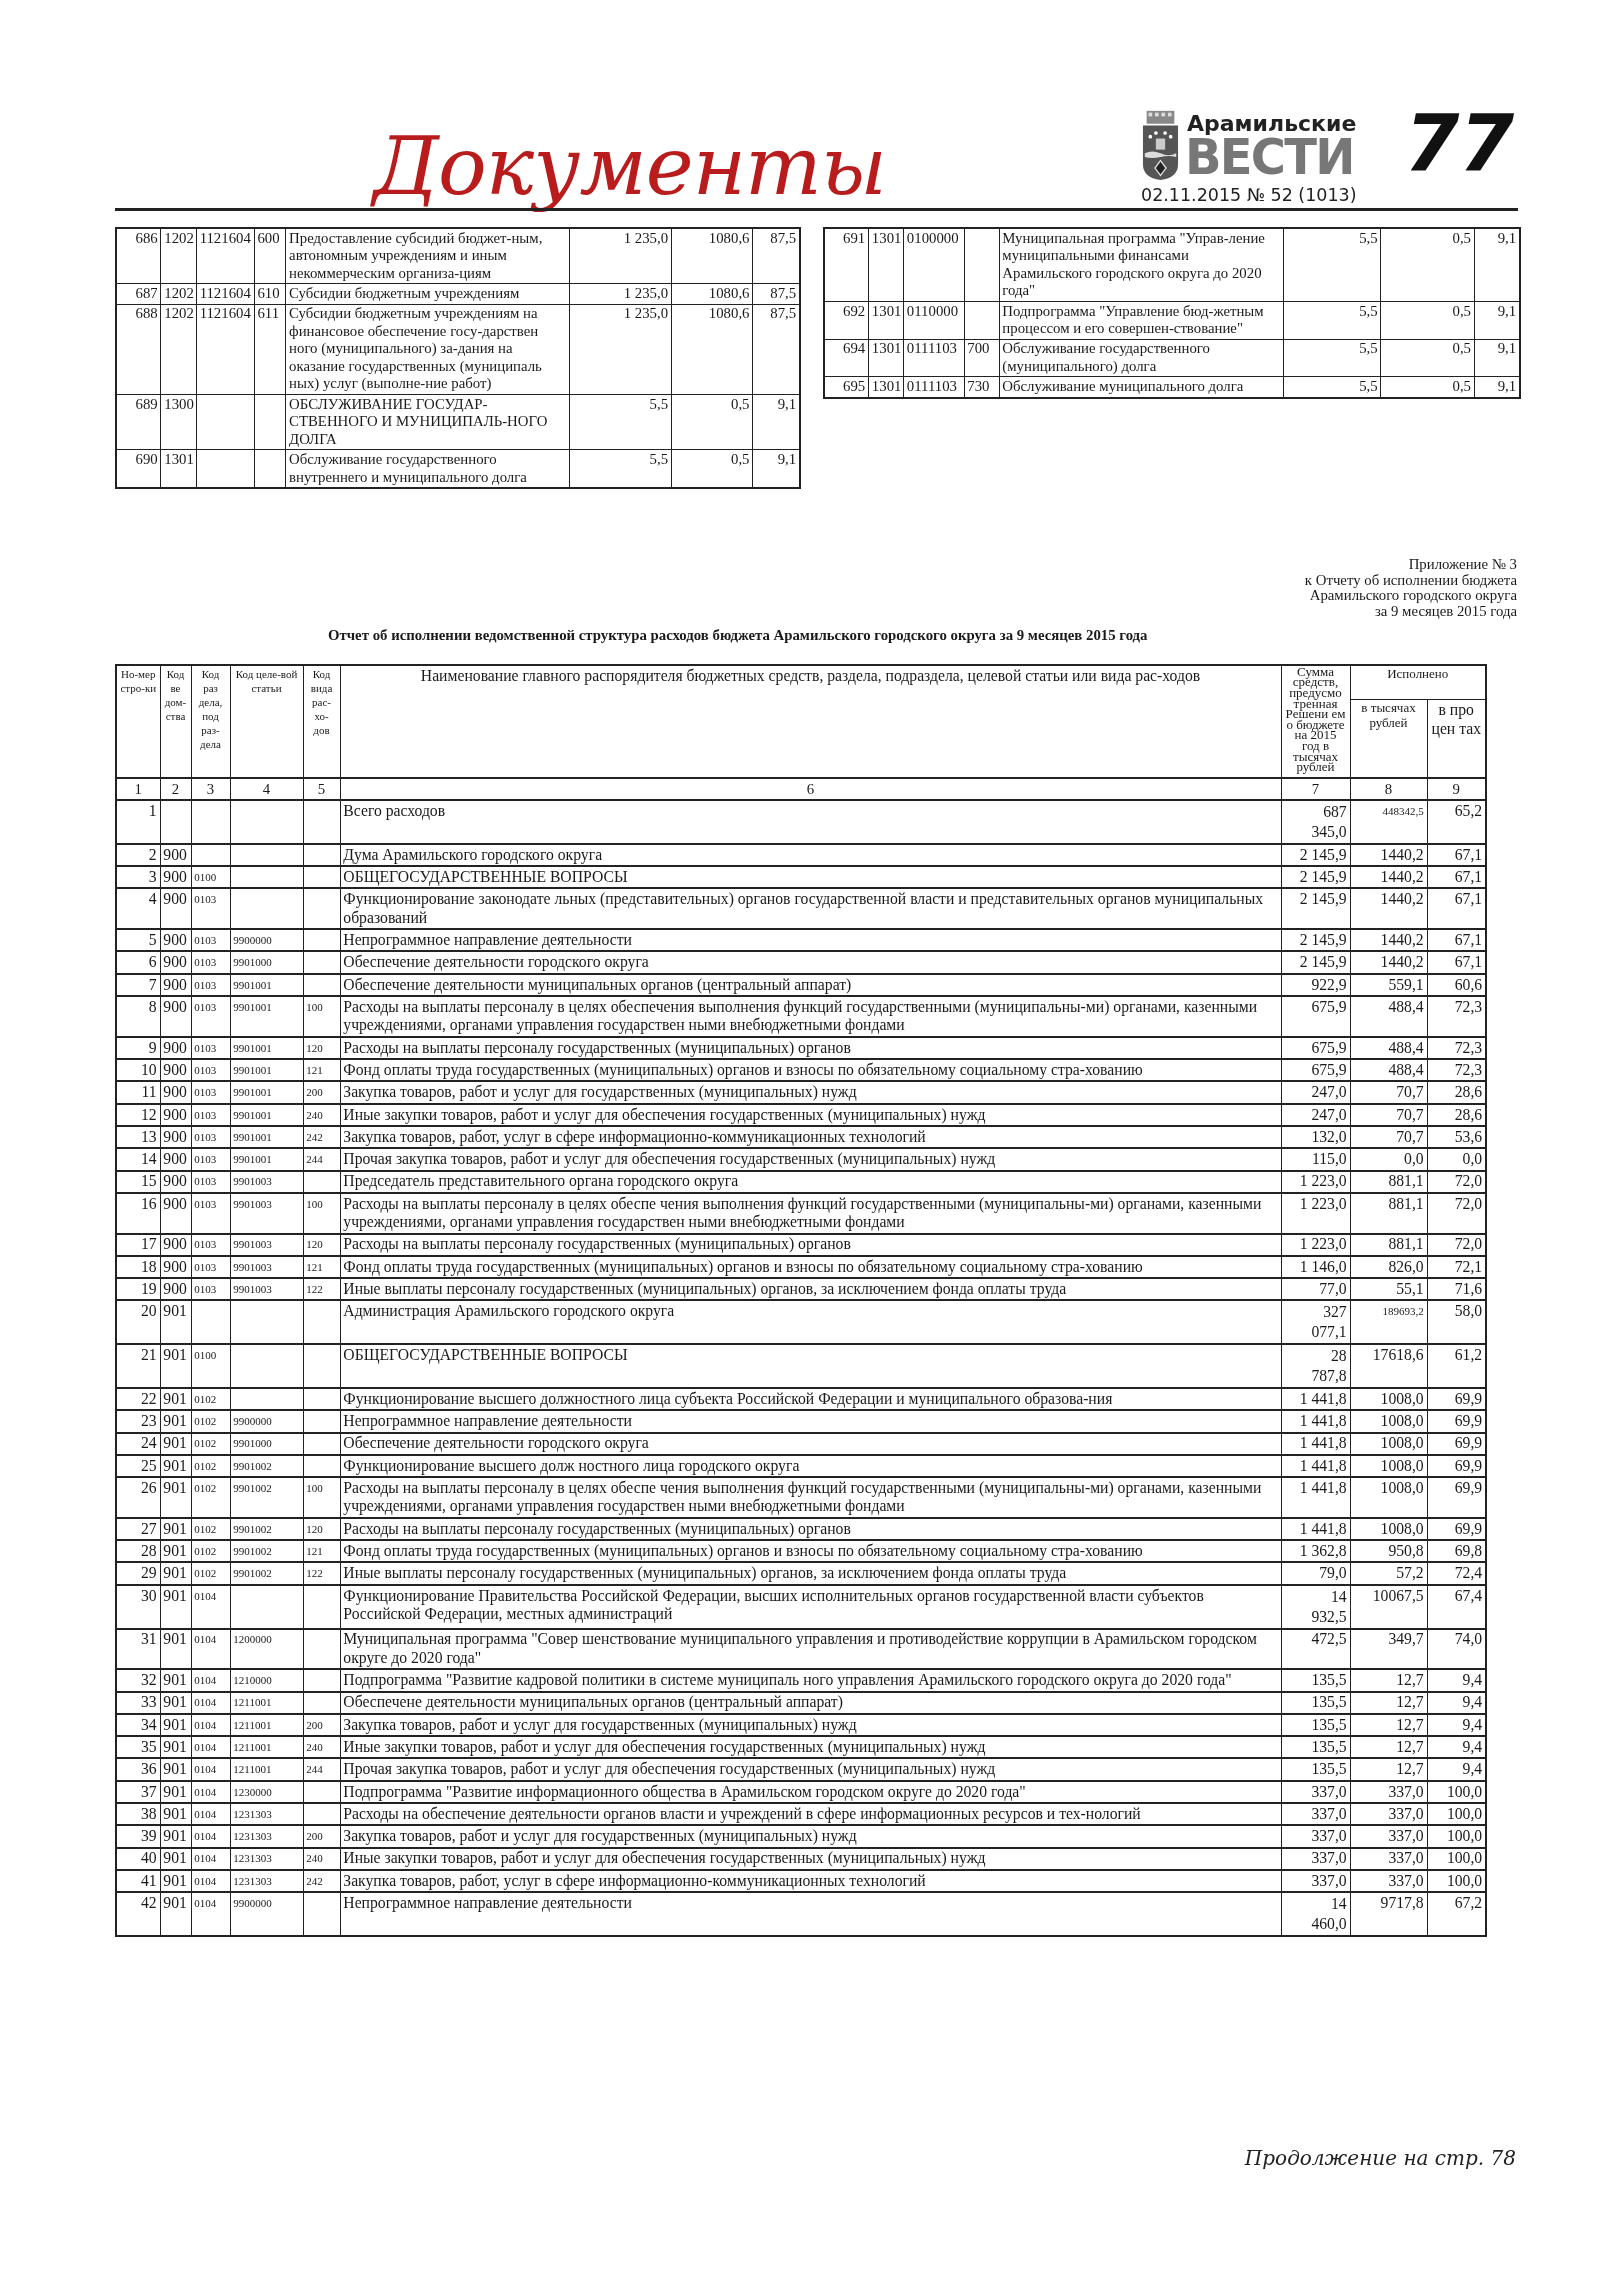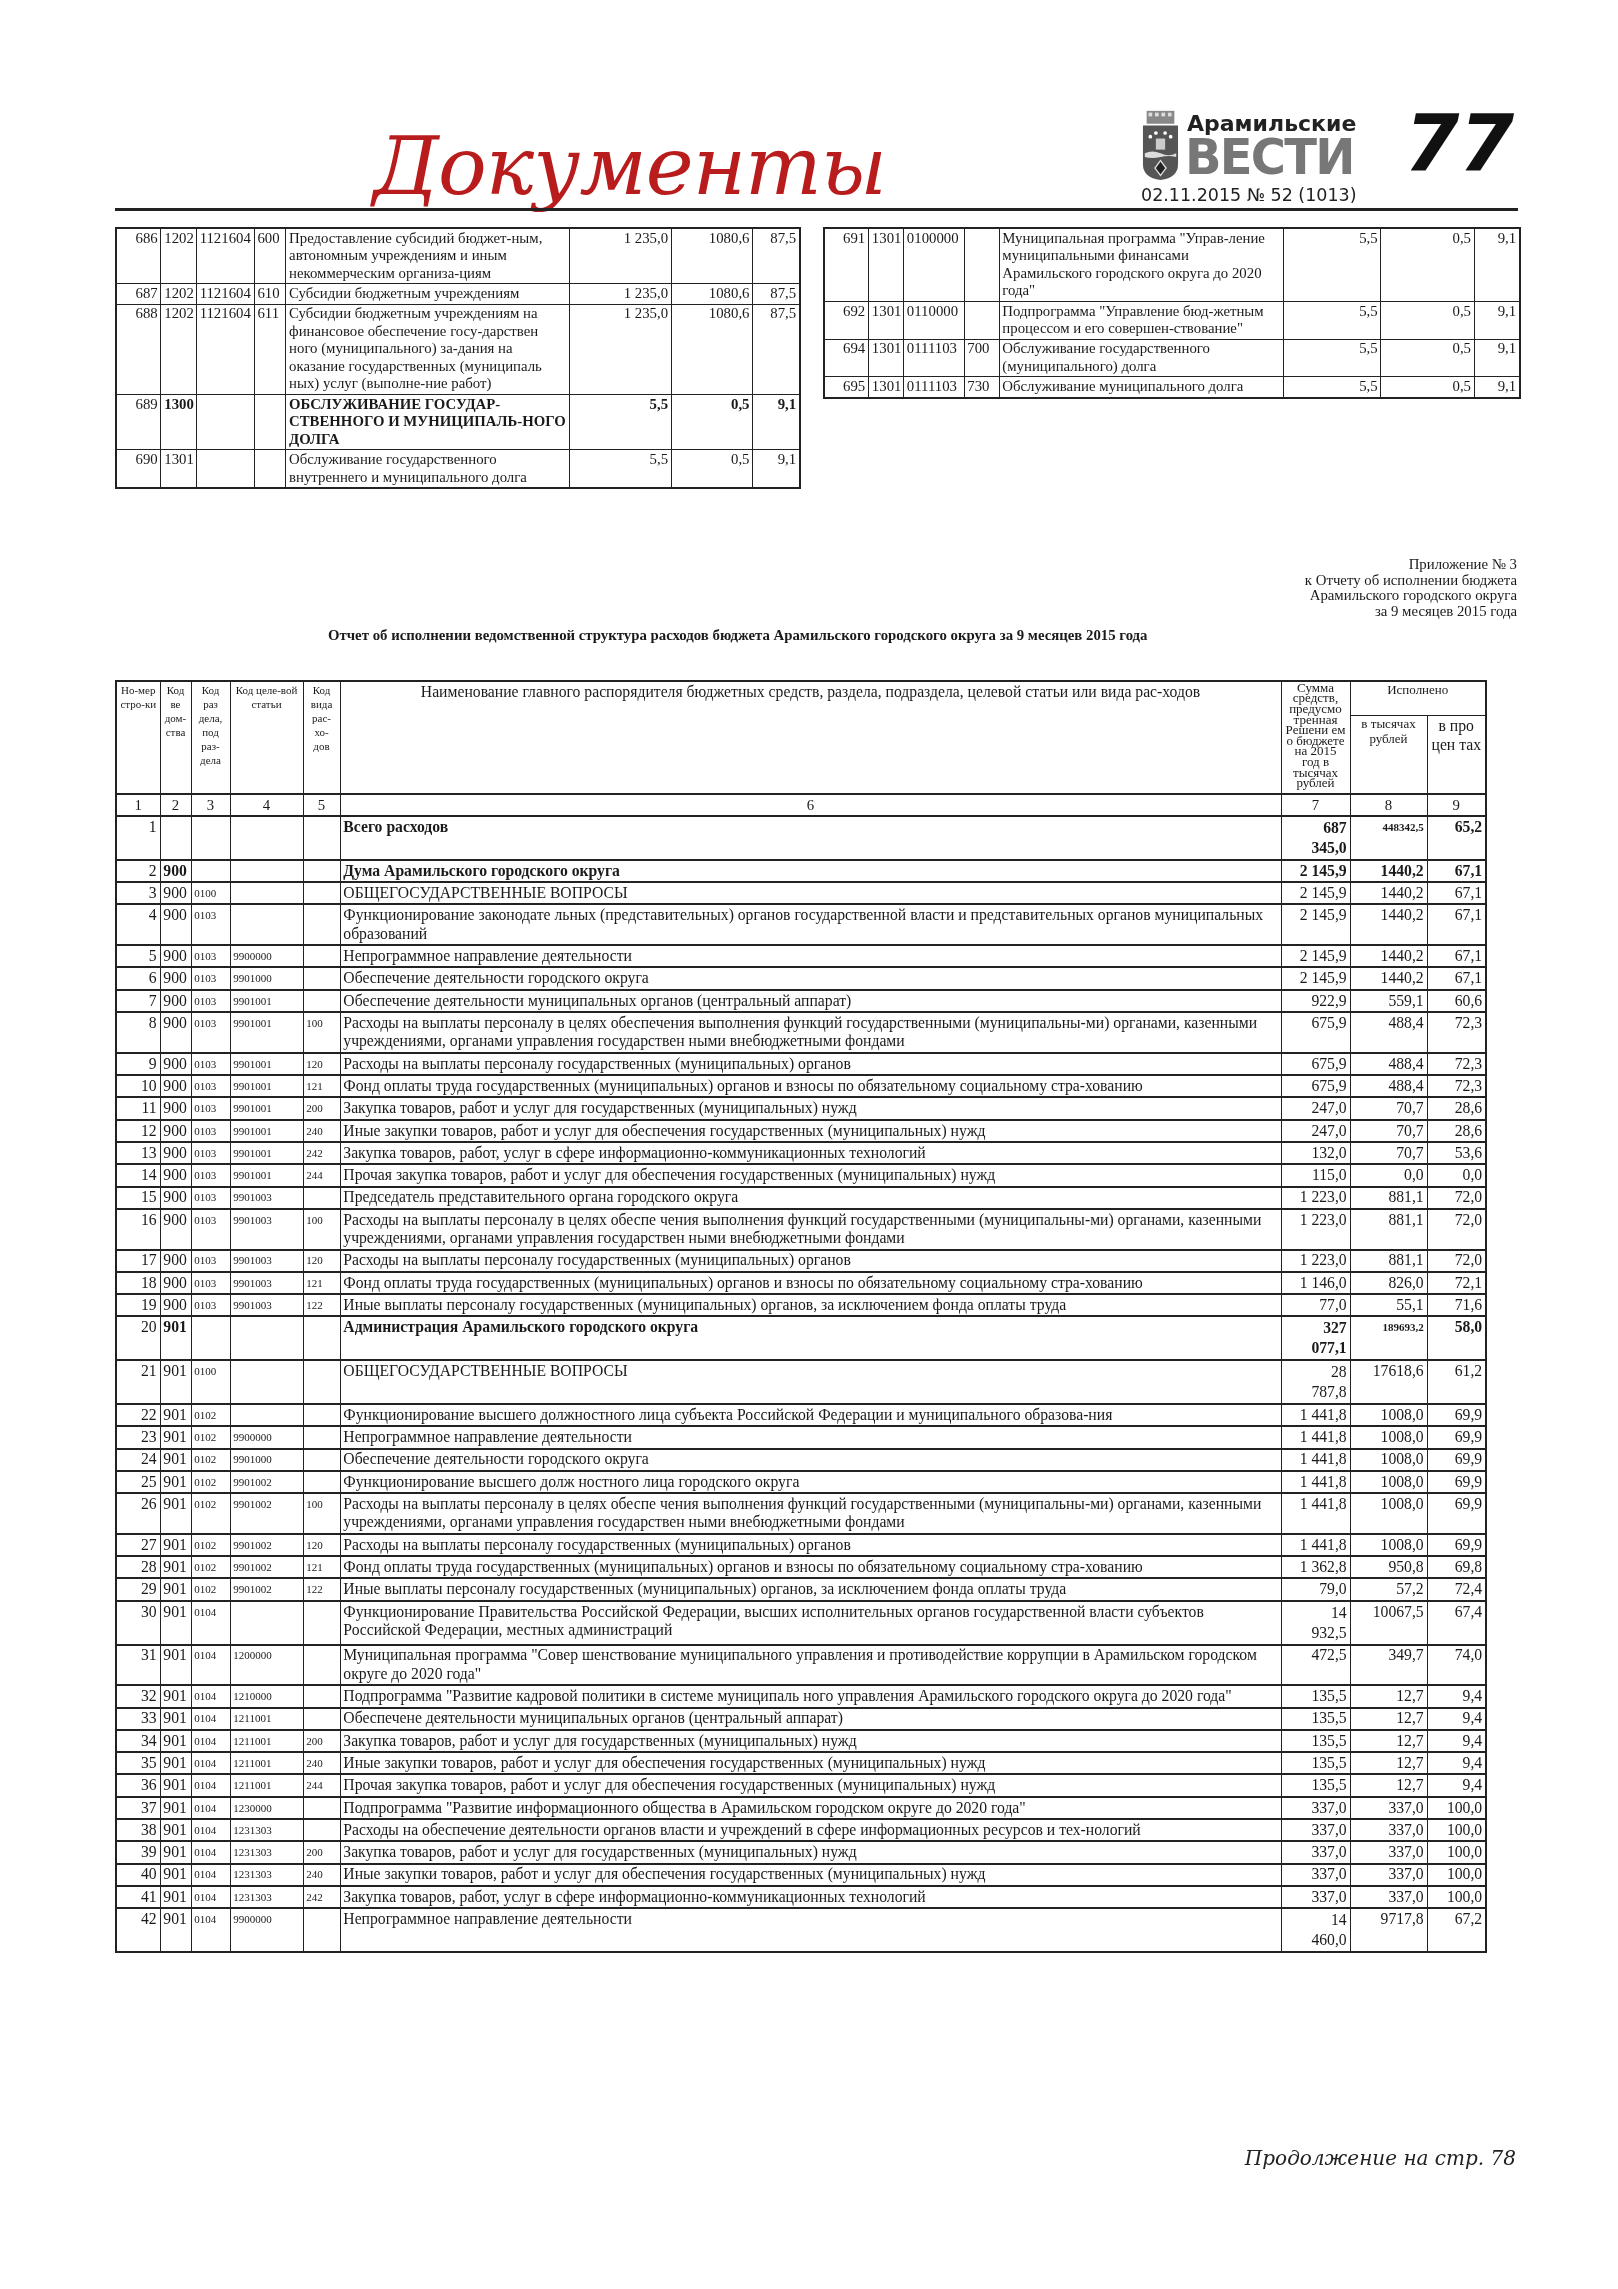--- a/index.html
+++ b/index.html
@@ -22,34 +22,34 @@
       font-size: 17.5px; color: #222; white-space: nowrap; }
   .page-number { position: absolute; right: 3.7px; top: 0; font-family: "DejaVu Sans", sans-serif;
       font-size: 79px; font-weight: bold; font-style: italic; color: #111; line-height: 83px; }
 
   
   table { border-collapse: collapse; table-layout: fixed; padding-left: 8px; }
   td, th { border: 1.4px solid #222; padding: 0.9px 2.8px; vertical-align: top;
            font-size: 15.7px; line-height: 17.5px; font-weight: normal; }
   .num { text-align: right; }
   .ctr { text-align: center; }
-  .b { font-weight: bold; }
+  .b { font-weight: normal; }
 
   
   .top-left { position: absolute; left: 115px; top: 227px; width: 686px; }
   .top-right { position: absolute; left: 823px; top: 227px; width: 698px; }
   .top-left, .top-right { border: 2.3px solid #222; }
   .top-left td, .top-right td { font-size: 14.8px; line-height: 17.5px; }
 
   
   .appendix { position: absolute; right: 102px; top: 557px; text-align: right; font-size: 14.8px; line-height: 15.7px; }
   .report-title { position: absolute; left: 328px; top: 627px; font-size: 14.8px; font-weight: bold; white-space: nowrap; }
 
   
-  .main { position: absolute; left: 115px; top: 680px; width: 1242px; border: 2.3px solid #222; }
+  .main { position: absolute; left: 115px; top: 664px; width: 1242px; border: 2.3px solid #222; }
   .main td { font-size: 15.7px; line-height: 18.5px; }
   .main tr.rowsep td { border-top: 2.8px solid #222; }
   .main .hdr td { font-size: 11px; line-height: 14px; text-align: center; }
   .main .hdr td.hname { font-size: 15.7px; line-height: 18.5px; }
   .main .hdr td.hsum { font-size: 13px; line-height: 10.6px; }
   .main .hdr td.hpct { font-size: 15.7px; line-height: 18.5px; }
   .main .hdr td.hrub { font-size: 13px; line-height: 14.8px; }
   .main .colnums td { text-align: center; font-size: 14.8px; }
   .tiny { font-size: 11px !important; }
 

